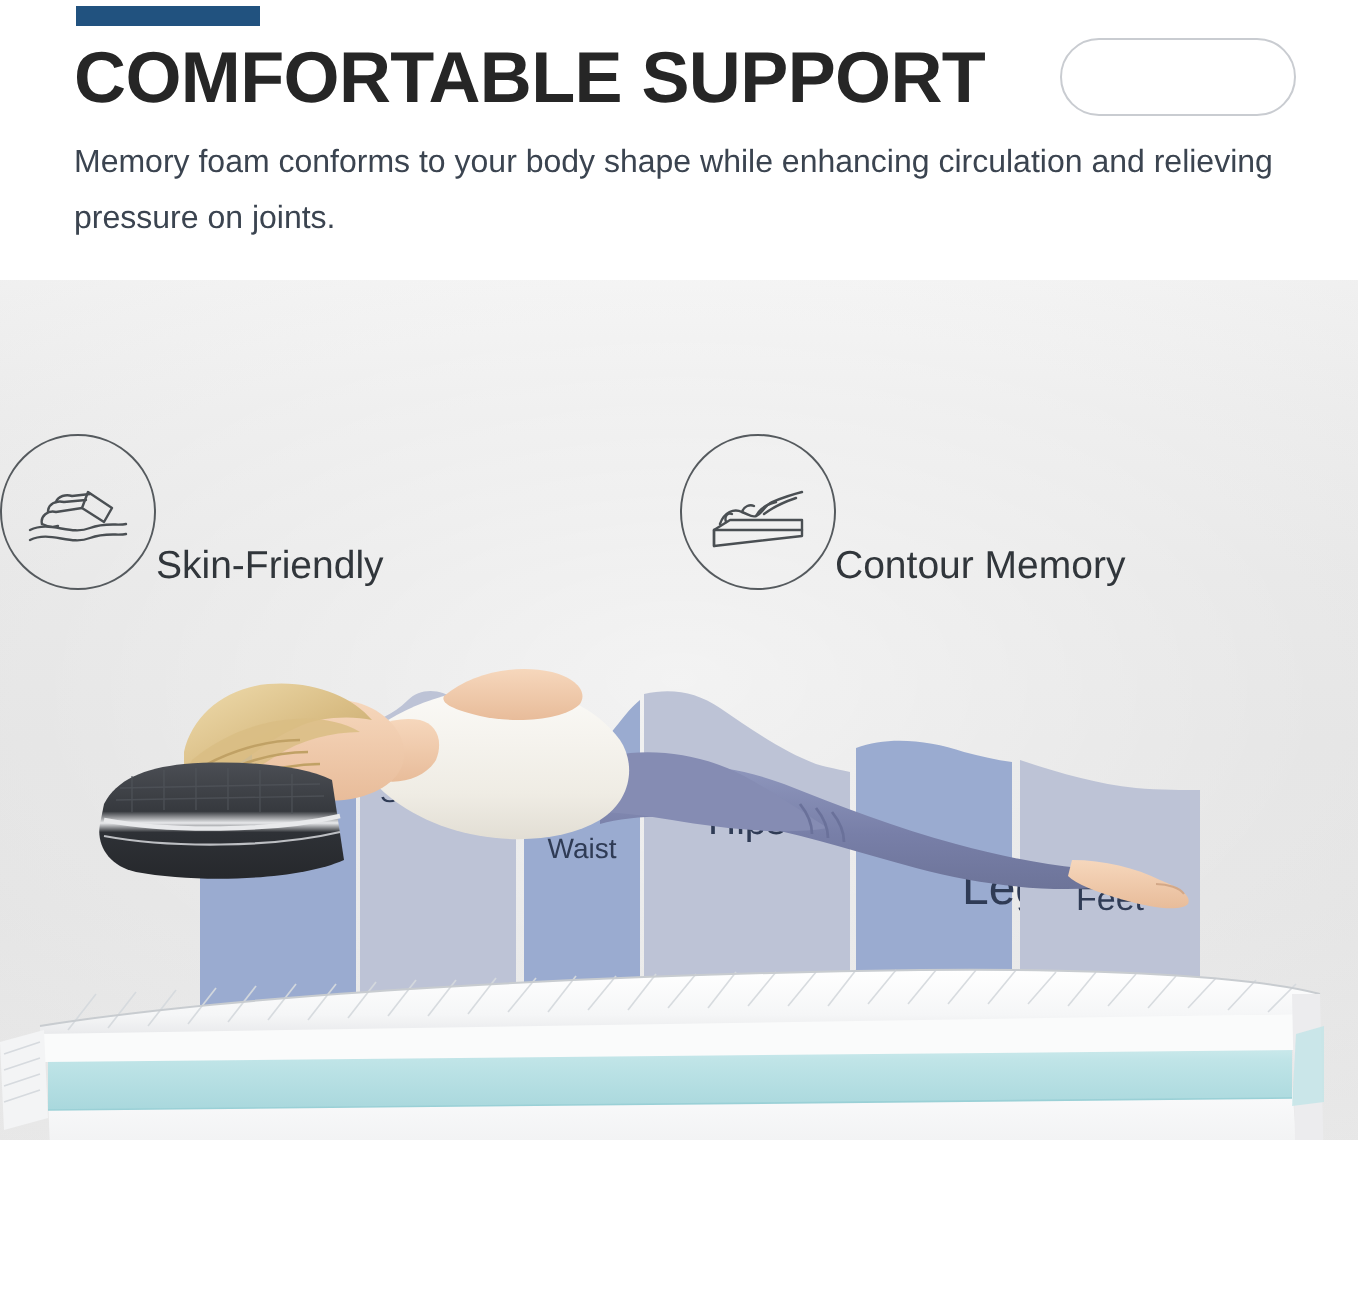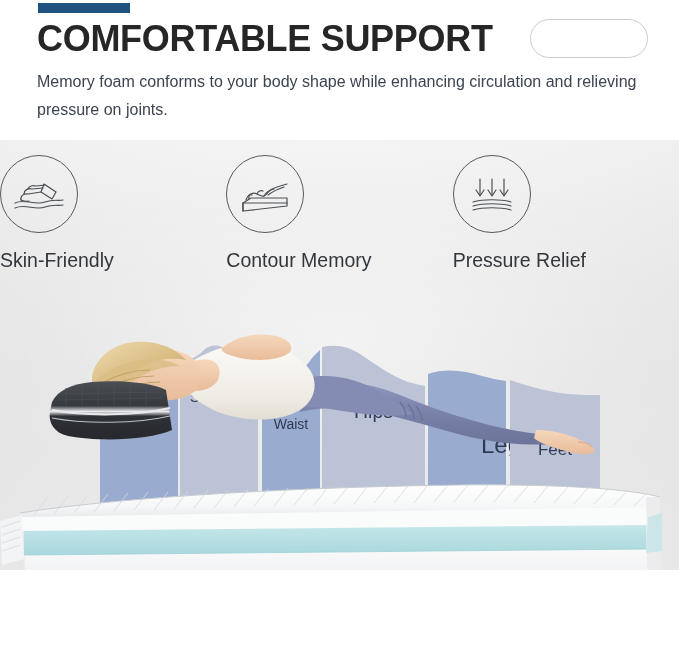--- a/index.html
+++ b/index.html
@@ -102,22 +102,22 @@
     position: absolute;
     left: 0;
     top: 22px;
     width: 679px;
     height: 140px;
     display: flex;
   }
   .feature {
     flex: 1 1 0;
     display: flex;
-    flex-direction: column;
-    align-items: flex-start;
+    flex-direction: row;
+    align-items: flex-end;
   }
   .feature-circle {
     width: 76px;
     height: 76px;
     border: 1.3px solid #555a5e;
     border-radius: 50%;
     display: flex;
     align-items: center;
     justify-content: center;
     background: transparent;
@@ -220,38 +220,20 @@
             <path d="M27 26 C29 22, 33 20, 37 19"></path>
 
             <path d="M12 29 C11 26, 13 24, 15 25"></path>
 
             <path d="M31 25 C35 22, 41 19, 47 17"></path>
           </svg>
         </div>
         <div class="feature-label">Contour Memory</div>
       </div>
 
-      <div class="feature">
-        <div class="feature-circle">
-          <svg width="52" height="46" viewBox="0 0 52 46" fill="none" stroke="#4a4f53" stroke-width="1.2" stroke-linecap="round" stroke-linejoin="round">
-
-            <path d="M14 8 L14 24"></path>
-              <path d="M10 19 L14 25 L18 19"></path>
-            <path d="M26 8 L26 24"></path>
-              <path d="M22 19 L26 25 L30 19"></path>
-            <path d="M38 8 L38 24"></path>
-              <path d="M34 19 L38 25 L42 19"></path>
-
-            <path d="M7 31 C17 28, 35 28, 45 31"></path>
-            <path d="M7 35 C17 32, 35 32, 45 35"></path>
-            <path d="M7 39 C17 36, 35 36, 45 39"></path>
-          </svg>
-        </div>
-        <div class="feature-label">Pressure Relief</div>
-      </div>
     </div>
 
     <div class="zones">
 
       <div class="zone" style="left:100px;width:78px;height:181px;">
         <svg width="78" height="181" viewBox="0 0 78 181" preserveAspectRatio="none">
           <path d="M0 26 C10 6, 18 0, 30 0 C46 0, 56 14, 66 20 C71 23, 75 24, 78 24 L78 181 L0 181 Z" fill="#9aabd0"></path>
         </svg>
         <div class="zone-label" style="left:0;width:78px;top:66px;font-size:19px;">Head</div>
       </div>

